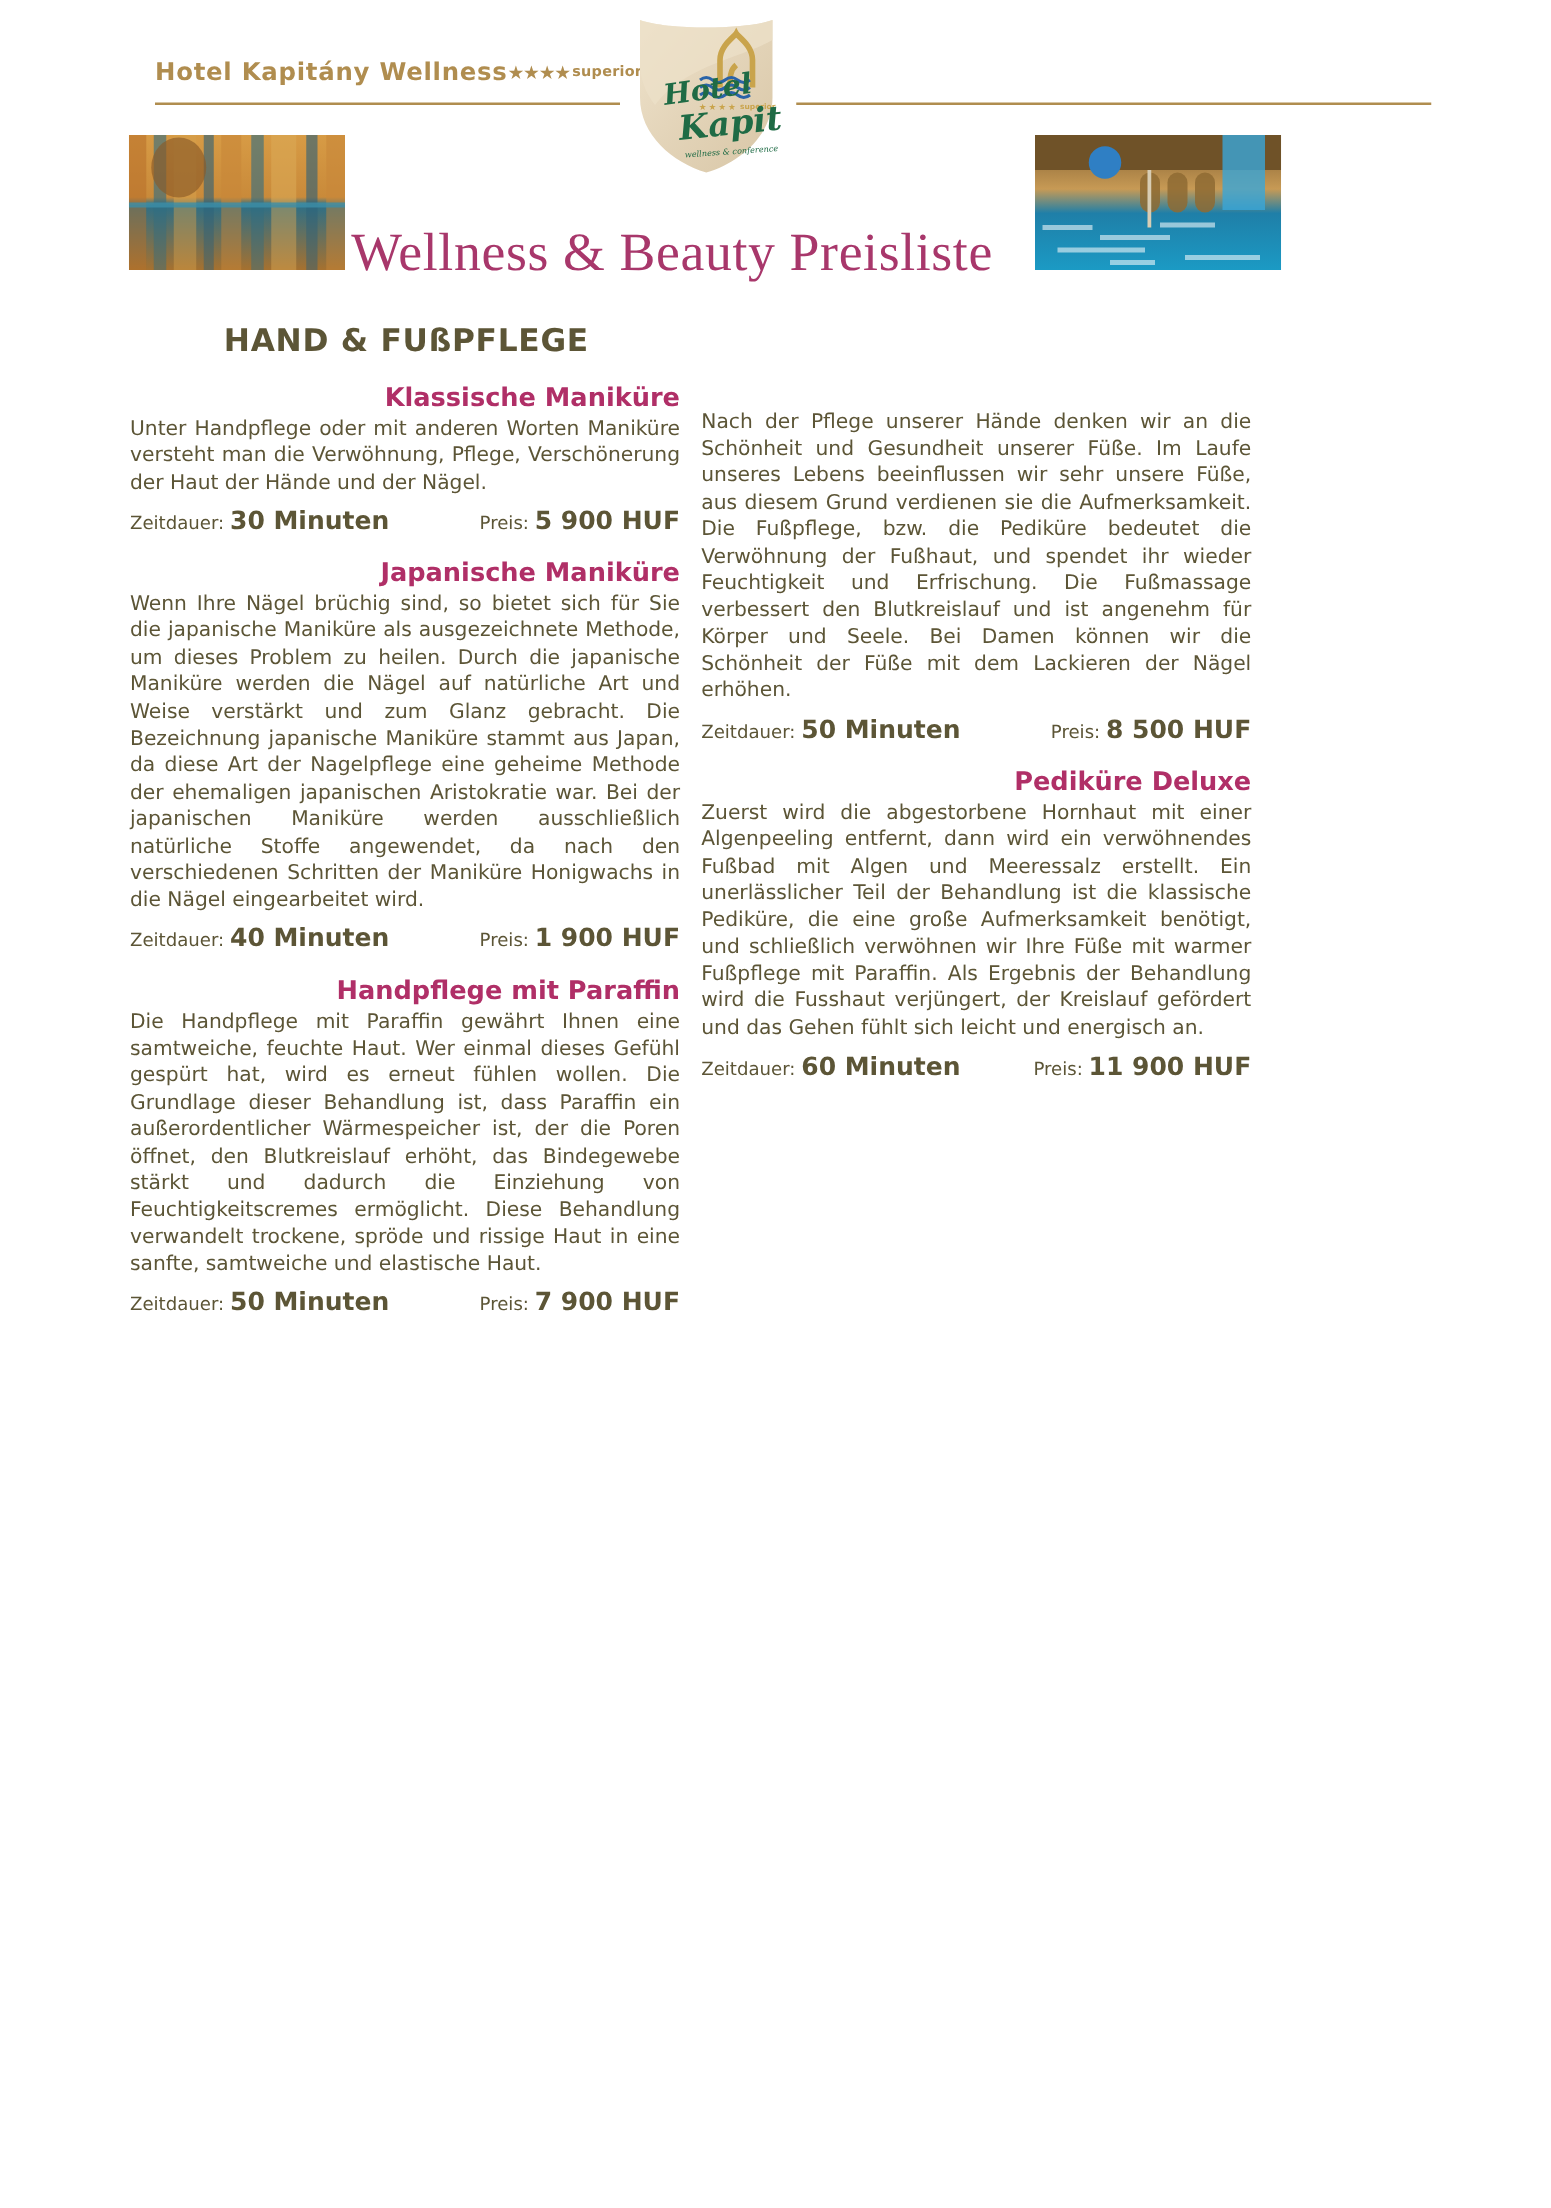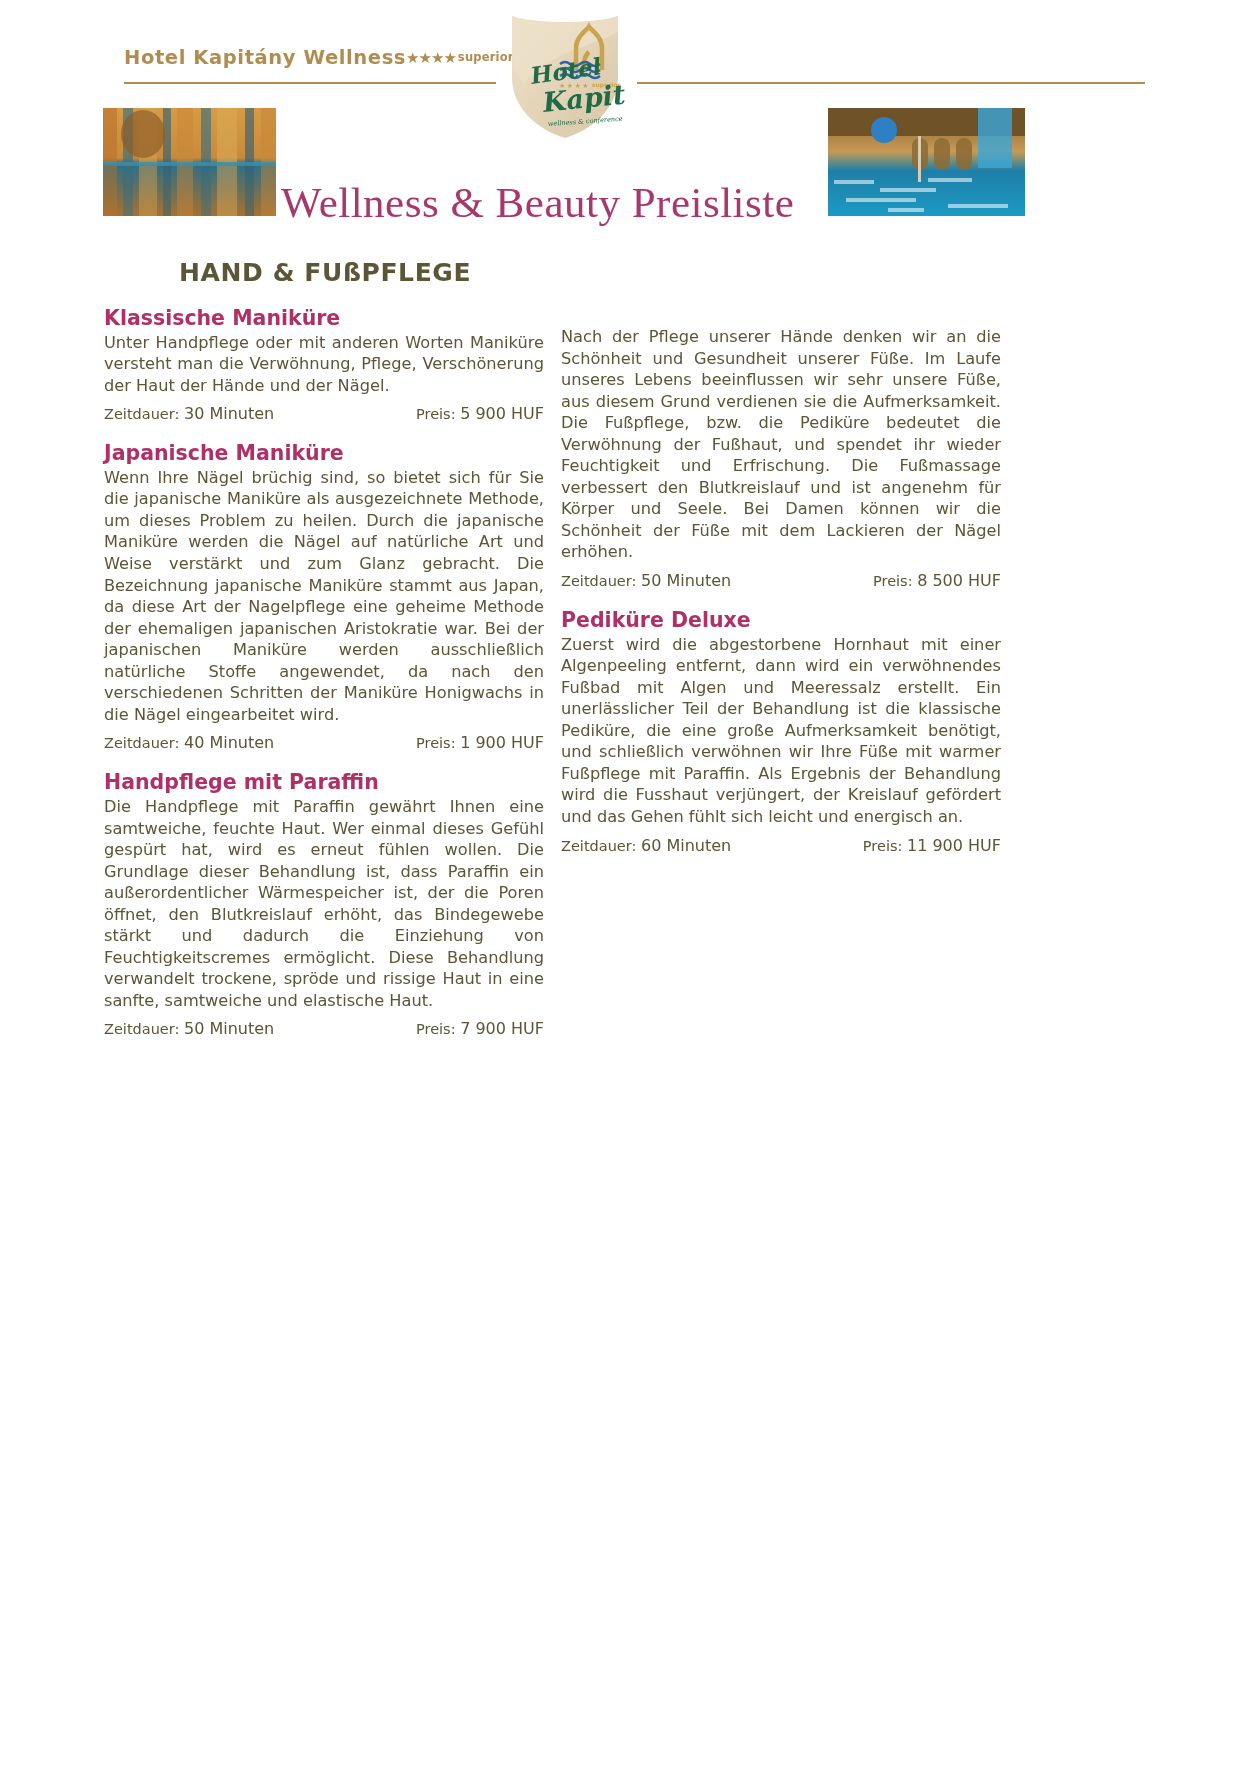--- a/index.html
+++ b/index.html
@@ -133,39 +133,40 @@
 
   .service { margin-bottom: 18px; }
   .service:last-child { margin-bottom: 0; }
 
   .service-name {
     font-size: 20.5px;
     font-weight: bold;
     color: #b02f67;
     margin: 0 0 1px 0;
     line-height: 1.2;
+    text-align: right;
   }
   .service-desc {
     font-size: 16.2px;
     line-height: 1.33;
     color: #5c5536;
     text-align: justify;
     margin: 0;
     hyphens: manual;
   }
   .meta-row {
     display: flex;
     justify-content: space-between;
     align-items: baseline;
     margin-top: 8px;
     font-size: 14.5px;
     color: #5c5536;
   }
   .meta-label { font-weight: normal; }
-  .meta-value { font-weight: normal; font-size: 16px; }
+  .meta-value { font-weight: bold; font-size: 20px; }
 
   
   .service-head-inline {
     display: flex;
     justify-content: space-between;
     align-items: baseline;
   }
   .inline-price {
     font-size: 14.5px;
     white-space: nowrap;

